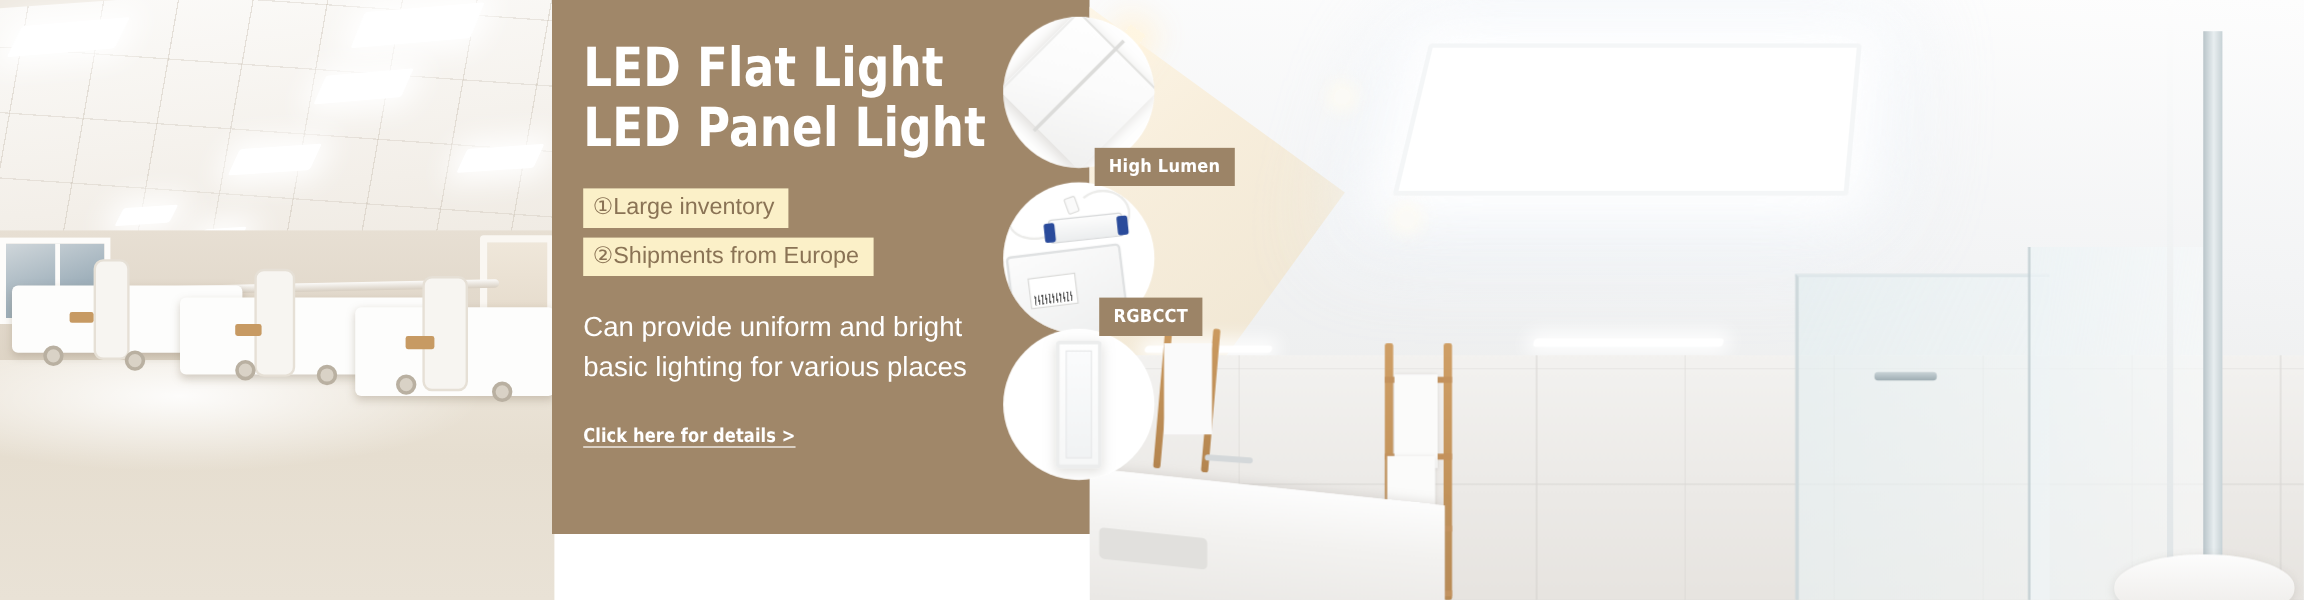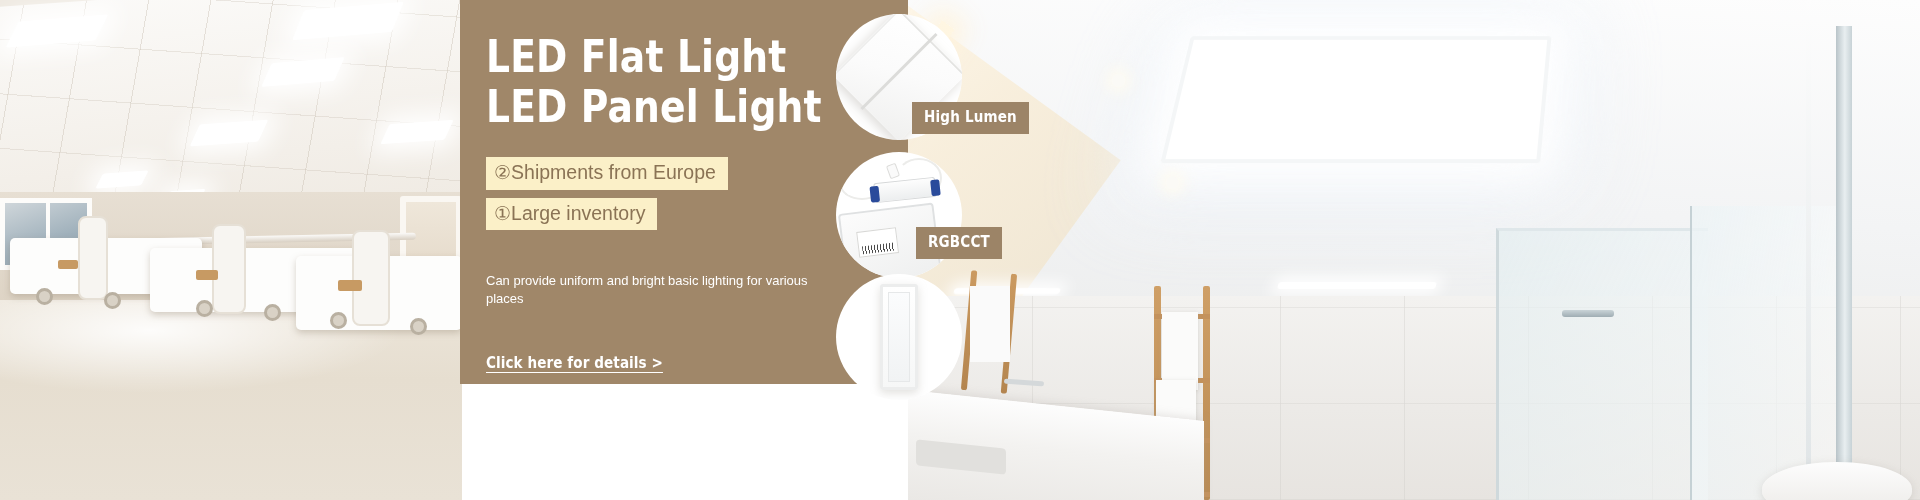--- a/index.html
+++ b/index.html
@@ -74,36 +74,36 @@
            background:#d9d2c6; border:3px solid #b9b0a1; }
   .w1{left:36px;top:288px;} .w2{left:104px;top:292px;}
   .w3{left:196px;top:300px;} .w4{left:264px;top:304px;}
   .w5{left:330px;top:312px;} .w6{left:410px;top:318px;}
   .woodblock{ position:absolute; background:#c79a63; border-radius:2px; }
   .wb1{left:58px;top:260px;width:20px;height:9px;}
   .wb2{left:196px;top:270px;width:22px;height:10px;}
   .wb3{left:338px;top:280px;width:24px;height:11px;}
 
   
-  .brown-panel { position:absolute; left:460px; top:0; width:460px; height:384px;
+  .brown-panel { position:absolute; left:460px; top:0; width:460px; height:445px;
                  background:#a08769; }
 
   .headline { position:absolute; left:26px; top:32px; color:#ffffff;
       font-family:"DejaVu Sans Condensed","Liberation Sans Narrow","Liberation Sans",sans-serif;
       font-weight:700; font-size:45px; line-height:1.12; letter-spacing:.2px;
       transform:scaleX(.93); transform-origin:left center; white-space:nowrap; }
 
   .bullets { position:absolute; left:26px; top:157px; }
   .bullet { display:inline-block; background:#fbf0c8; color:#8a7355;
             font-size:19.5px; line-height:1; padding:6px 12px 7px 8px;
             margin-bottom:8px; white-space:nowrap; }
   .bullet .num { font-size:19px; }
 
-  .desc { position:absolute; left:26px; top:272px; width:340px; color:#ffffff;
-          font-size:13px; line-height:1.42; }
+  .desc { position:absolute; left:26px; top:256px; width:340px; color:#ffffff;
+          font-size:23px; line-height:1.42; }
 
   .cta { position:absolute; left:26px; top:353px; color:#ffffff;
       font-family:"DejaVu Sans Condensed","Liberation Sans Narrow","Liberation Sans",sans-serif;
       font-weight:700; font-size:16px; letter-spacing:.1px;
       text-decoration:underline; text-underline-offset:4px; cursor:pointer;
       transform:scaleX(.94); transform-origin:left center; }
 
   
   .photo-right { position:absolute; left:908px; top:0; width:1012px; height:500px;
                  overflow:hidden; background:#f2f3f3; }
@@ -217,21 +217,21 @@
   .wp-panel { position:absolute; left:44px; top:10px; width:38px; height:106px;
       background:linear-gradient(180deg,#ffffff,#f6f7f7); border:3px solid #eceded;
       border-radius:3px; box-shadow:0 3px 10px rgba(170,165,158,.35); }
   .wp-panel:after{ content:""; position:absolute; left:5px; top:5px; right:5px; bottom:5px;
       background:linear-gradient(180deg,#fbfcfd,#f1f3f4); border:1px solid #e6e8e9; }
 
   
   .tag { position:absolute; background:#9c8467; color:#ffffff;
       font-family:"DejaVu Sans Condensed","Liberation Sans Narrow","Liberation Sans",sans-serif;
       font-weight:700; font-size:15px; line-height:1; padding:8px 12px 9px;
-      white-space:nowrap; letter-spacing:.2px; }
+      white-space:nowrap; letter-spacing:.2px;margin-top:21px; }
   .tag1 { left:912px; top:102px; }
   .tag2 { left:916px; top:227px; }
   .tag3 { left:912px; top:346px; }
 </style>
 </head>
 <body>
 
 <div class="banner">
 
   <div class="photo-left">
@@ -268,22 +268,22 @@
   </div>
 
   <div class="brown-panel">
 
     <div class="headline">
       <div>LED Flat Light</div>
       <div>LED Panel Light</div>
     </div>
 
     <div class="bullets">
+      <div><span class="bullet"><span class="num">①</span><span>Large inventory</span></span></div>
       <div><span class="bullet"><span class="num">②</span><span>Shipments from Europe</span></span></div>
-      <div><span class="bullet"><span class="num">①</span><span>Large inventory</span></span></div>
     </div>
 
     <div class="desc">Can provide uniform and bright basic lighting for various places</div>
 
     <div class="cta">Click here for details &gt;</div>
   </div>
 
   <div class="photo-right">
     <div class="br-ceiling"></div>
     <div class="br-cove"></div>

